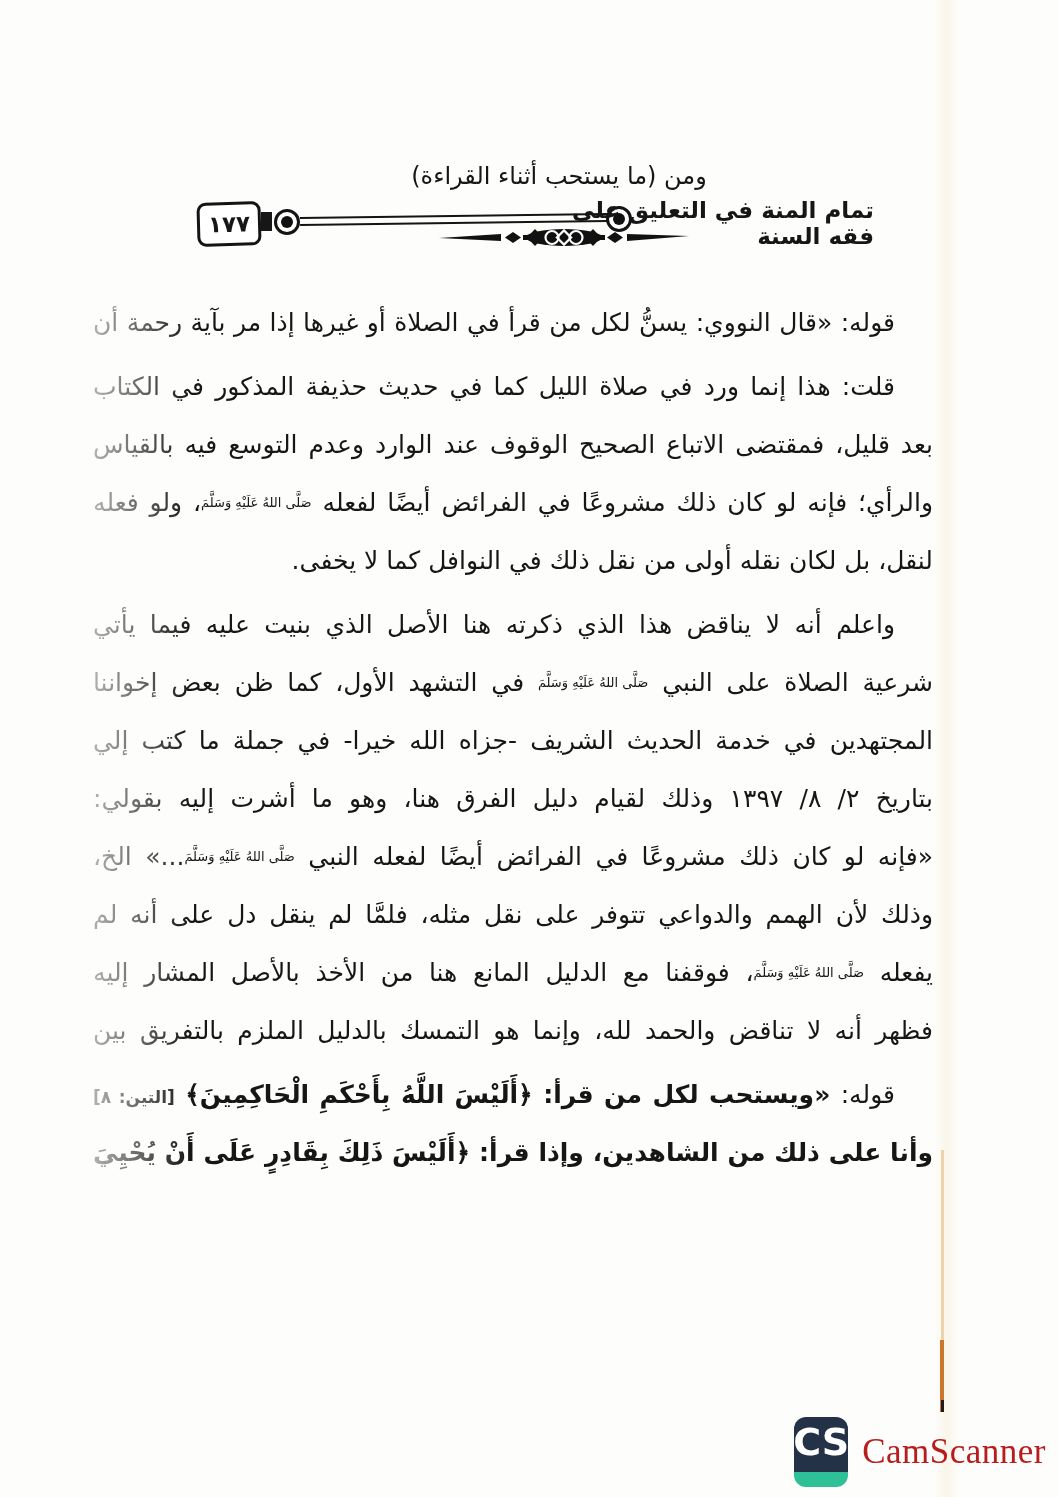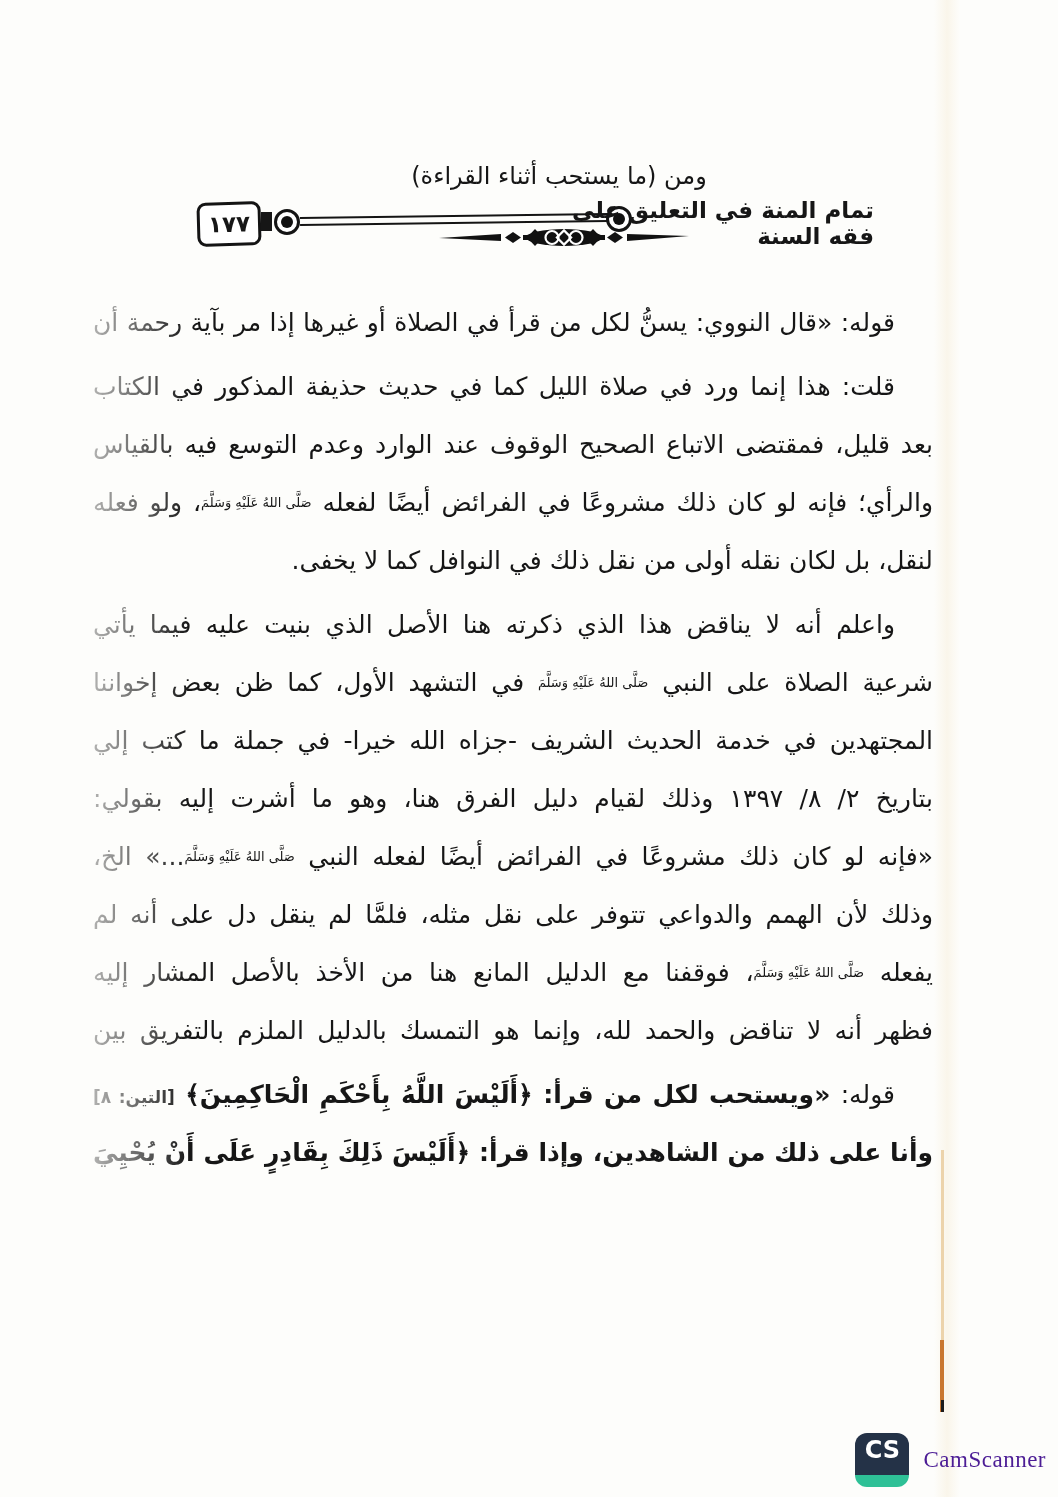--- a/index.html
+++ b/index.html
@@ -68,29 +68,29 @@
     position:absolute;top:0;bottom:0;right:98px;width:26px;
     background:linear-gradient(to right, rgba(246,236,214,0), rgba(246,236,214,0.45), rgba(246,236,214,0));
     pointer-events:none;
   }
   .edge-line-faint{position:absolute;left:941px;top:1150px;width:3px;height:190px;background:#ecd3ab;}
   .edge-line-strong{position:absolute;left:940px;top:1340px;width:4px;height:72px;background:#c9772f;}
   .edge-tick{position:absolute;left:941px;top:1400px;width:3px;height:12px;background:#1c1c1c;}
   
   .cs-footer{position:absolute;right:12px;bottom:10px;display:flex;align-items:center;gap:14px;}
   .cs-logo{
-    width:54px;height:54px;border-radius:12px;
+    width:54px;height:70px;border-radius:12px;
     background:linear-gradient(to bottom,#243247 78%, #2ec096 78%);
-    color:#fff;font-weight:bold;font-size:24px;
+    color:#fff;font-weight:bold;font-size:38px;
     display:flex;align-items:center;justify-content:center;
     padding-bottom:20px;box-sizing:border-box;
   }
   .cs-name{
     font-family:"Liberation Serif","DejaVu Serif",serif;
-    font-size:23px;color:#4c1d95;letter-spacing:0.5px;
+    font-size:35px;color:#b91c1c;letter-spacing:0.5px;
   }
 </style>
 </head>
 <body>
 
 <div class="page">
 
   <div class="hdr">
     <div class="pagenum-box">
       <span>١٧٧</span>

